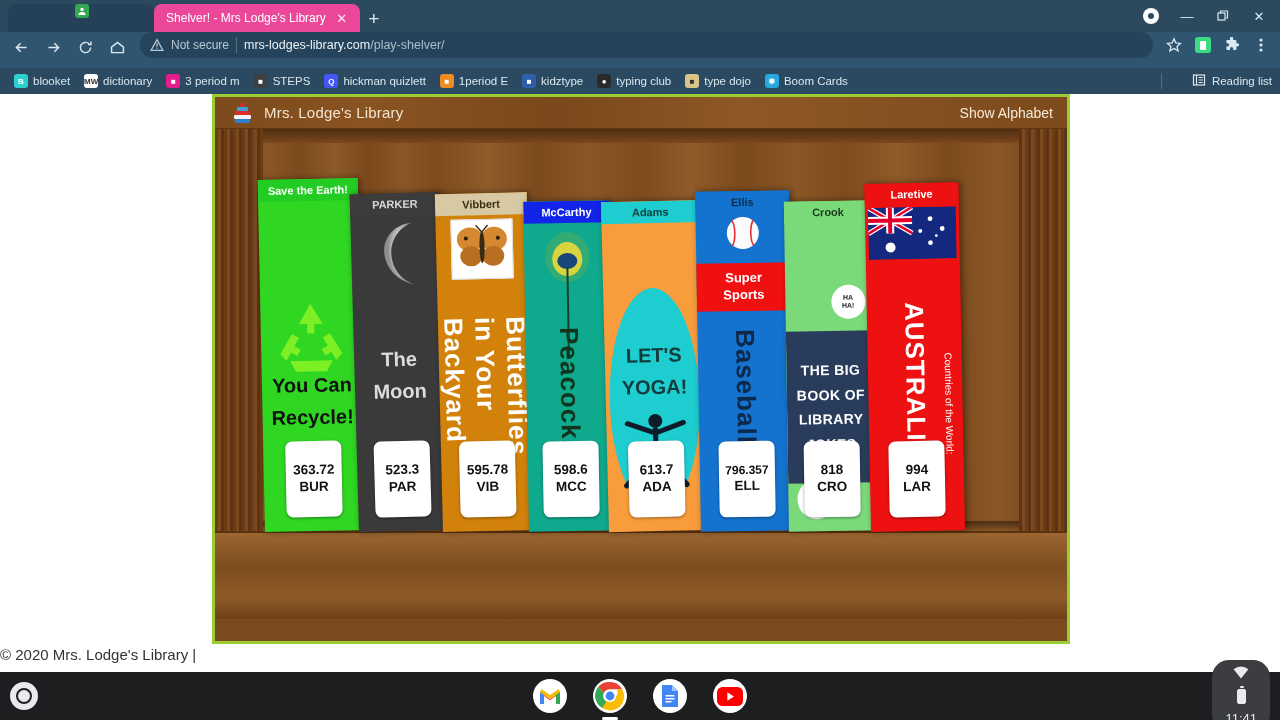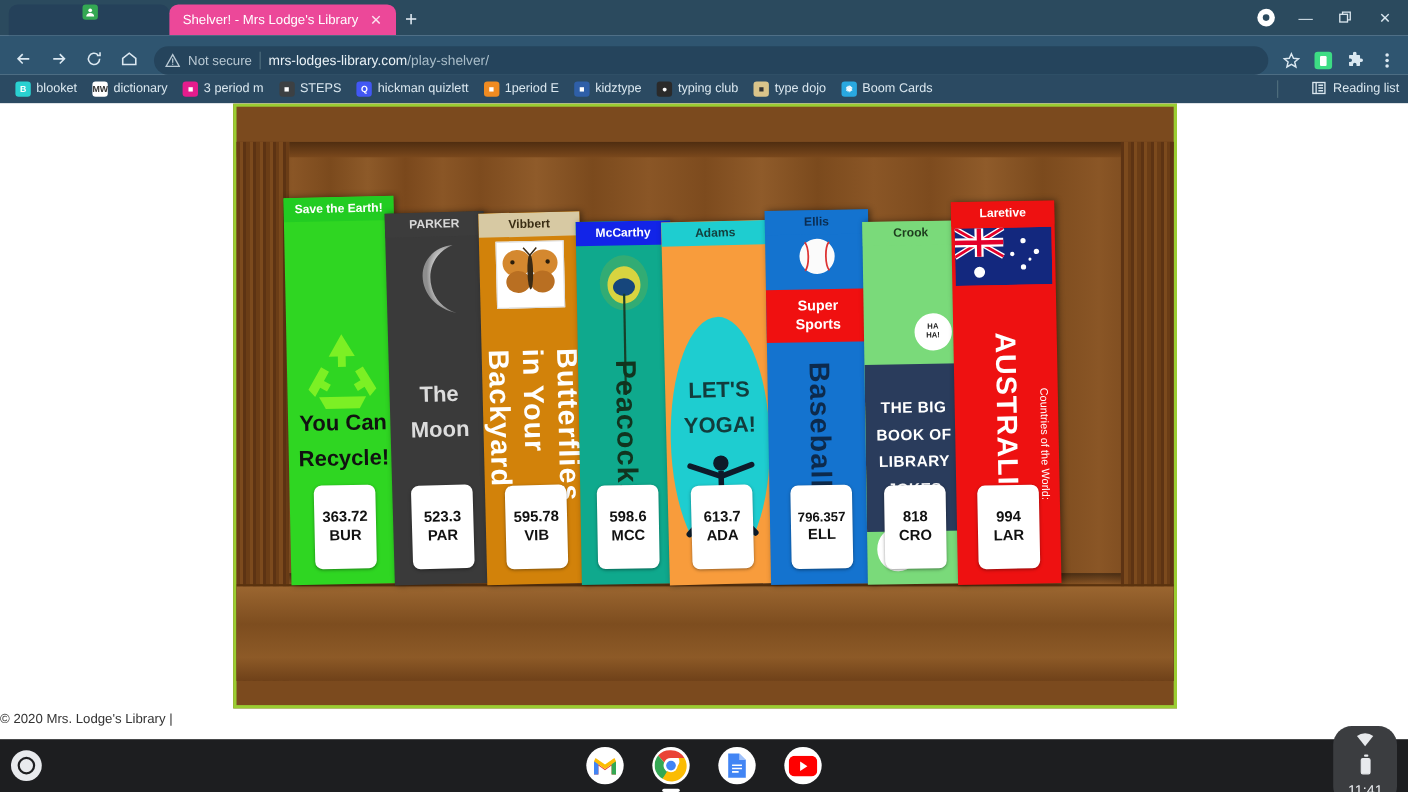--- a/index.html
+++ b/index.html
@@ -18,21 +18,21 @@
   .tab-title { white-space:nowrap; overflow:hidden; text-overflow:ellipsis; flex:1; }
   .tab-close { width:16px; height:16px; opacity:.85; display:flex; align-items:center; justify-content:center; font-size:13px; }
   .newtab { width:28px; height:28px; display:flex; align-items:center; justify-content:center;
             color:#dfe9f0; font-size:19px; line-height:1; }
   .wincontrols { position:absolute; right:4px; top:0; height:32px; display:flex; align-items:center; gap:2px; }
   .wc { width:34px; height:32px; display:flex; align-items:center; justify-content:center; color:#dce8f0; font-size:13px;}
   .wc.pin { color:#fff; }
   .pin-dot { width:16px; height:16px; border-radius:50%; background:#fff; display:flex;align-items:center;justify-content:center;}
   .pin-dot::after{ content:""; width:6px;height:6px;border-radius:50%;background:#2b4a5e;}
 
-  .toolbar { height:36px; background:#2f5570; display:flex; align-items:flex-end; gap:2px; padding:0 6px; position:relative;}
+  .toolbar { height:36px; background:#2f5570; display:flex; align-items:flex-start; gap:2px; padding:0 6px; position:relative;}
   .navbtn { width:30px; height:30px; display:flex; align-items:center; justify-content:center; color:#dbe8f1; }
   .navbtn svg { width:17px; height:17px; }
   .omnibox { flex:1; height:26px; background:#25445c; border-radius:13px; display:flex; align-items:center;
              padding:0 10px; margin:0 6px; gap:7px; font-size:12.5px; min-width:0; }
   .warn-ico { width:14px;height:14px; flex:0 0 14px; }
   .notsecure { color:#b9c9d4; font-size:12px; white-space:nowrap; }
   .omni-sep { width:1px; height:16px; background:#50707f; }
   .url { color:#e9f1f6; white-space:nowrap; overflow:hidden; }
   .url .dim { color:#a9bdc9; }
   .tb-right { display:flex; align-items:center; gap:3px; }
@@ -84,21 +84,21 @@
                font-size:11px; font-weight:bold; text-align:center; padding:2px 2px; }
   .label { position:absolute; bottom:14px; left:50%; transform:translateX(-50%);
            background:#fff; border-radius:7px; width:56px; height:76px;
            display:flex; flex-direction:column; align-items:center; justify-content:center;
            font-size:13.5px; font-weight:bold; color:#111; line-height:1.25; box-shadow:0 1px 3px rgba(0,0,0,.4); }
 
   .footer-bar { position:absolute; left:0; right:0; bottom:0; height:22px;
                 background:linear-gradient(90deg,#7c4a1c,#8a5322 30%,#7a481c 70%,#86501f);
                 color:#f0ddc6; font-size:10.5px; display:flex; align-items:center; padding-left:10px; }
 
-  .page-copy { position:absolute; left:0; top:552px; font-size:12px; color:#333; }
+  .page-copy { position:absolute; left:0; top:552px; font-size:15px; color:#333; }
 
   
   .taskbar { position:absolute; left:0; bottom:0; width:1280px; height:48px; background:#1d1e20;
              display:flex; align-items:center; }
   .launcher { width:28px;height:28px; border-radius:50%; background:#e8eaed; margin-left:10px;
               display:flex;align-items:center;justify-content:center;}
   .launcher::after{content:"";width:12px;height:12px;border-radius:50%;border:2px solid #1d1e20;}
   .tb-apps { position:absolute; left:50%; transform:translateX(-50%); display:flex; gap:26px; align-items:center;}
   .app { width:34px; height:34px; border-radius:50%; background:#fff; position:relative;
          display:flex; align-items:center; justify-content:center; }
@@ -254,20 +254,33 @@
         </svg>
     </span>
     <span>Reading list</span>
   </div>
 </div>
 
 <div class="page">
 
   <div class="game">
 
+    <div class="game-header">
+      <span class="gh-logo">
+        <svg viewBox="0 0 26 22">
+          <rect x="6" y="17" width="15" height="4" rx="1" fill="#2f7fd0"></rect>
+          <rect x="5" y="13" width="17" height="4" rx="1" fill="#f2f2f2"></rect>
+          <rect x="6" y="9" width="15" height="4" rx="1" fill="#e02b2b"></rect>
+          <rect x="8" y="5" width="11" height="4" rx="1" fill="#3a9fe0"></rect>
+          <circle cx="13.5" cy="3" r="2.2" fill="#e02b2b"></circle>
+        </svg>
+      </span>
+      <span class="gh-title">Mrs. Lodge's Library</span>
+      <span class="show-alpha">Show Alphabet</span>
+    </div>
 
     <div class="shelf">
       <div class="shelf-top"></div>
       <div class="shelf-left"></div>
       <div class="shelf-right"></div>
       <div class="floor-shadow"></div>
       <div class="shelf-floor"></div>
       <div class="books" id="books-container">
           <div class="book" style="left: 2px; width: 100px; height: 352px; background: rgb(47, 214, 34); transform: rotate(-1.2deg);">
             <div class="book-head" style="background: rgb(34, 204, 34); color: rgb(255, 255, 255); height: 22px;">Save the Earth!</div>

